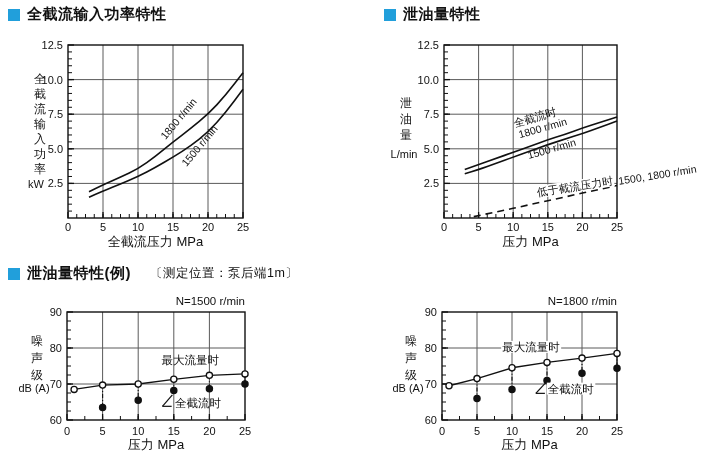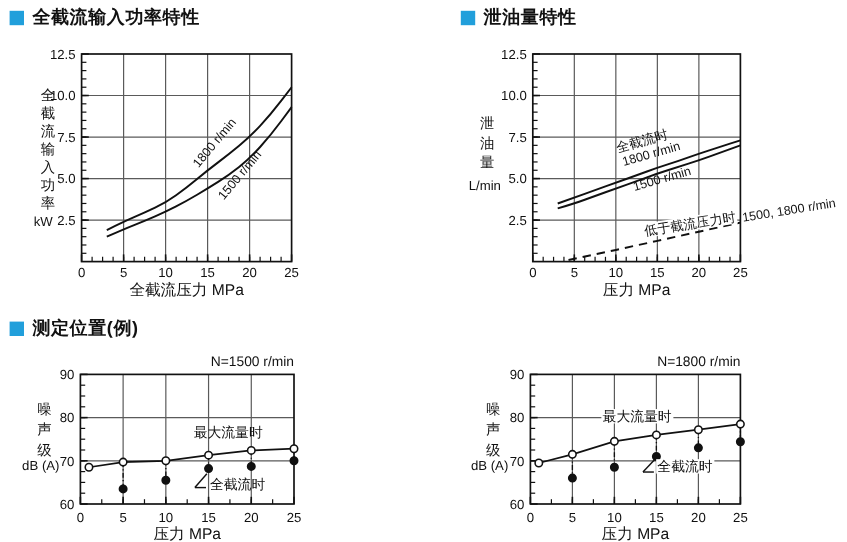--- a/index.html
+++ b/index.html
@@ -22,21 +22,22 @@
     <span class="hdr-title">泄油量特性</span>
   </div>
 
   <div class="hdr" style="left:8px;top:5px;">
     <span class="bullet" style="background: rgb(33, 159, 219);"></span>
     <span class="hdr-title">全截流输入功率特性</span>
   </div>
 
   <div class="hdr" style="left:8px;top:264px;">
     <span class="bullet" style="background: rgb(33, 159, 219);"></span>
-    <span class="hdr-title">测定位置(例)</span>
+    <span class="hdr-title">泄油量特性(例)</span>
+    <span class="hdr-note">〔测定位置：泵后端1m〕</span>
   </div>
 
   <svg class="chart" width="352" height="226" style="left: 0px; top: 28px;">
       <line x1="103" y1="17" x2="103" y2="190" stroke="#5a5a5a" stroke-width="1"></line>
       <line x1="138" y1="17" x2="138" y2="190" stroke="#5a5a5a" stroke-width="1"></line>
       <line x1="173" y1="17" x2="173" y2="190" stroke="#5a5a5a" stroke-width="1"></line>
       <line x1="208" y1="17" x2="208" y2="190" stroke="#5a5a5a" stroke-width="1"></line>
       <line x1="68" y1="155.4" x2="243" y2="155.4" stroke="#5a5a5a" stroke-width="1"></line>
       <line x1="68" y1="120.8" x2="243" y2="120.8" stroke="#5a5a5a" stroke-width="1"></line>
       <line x1="68" y1="86.2" x2="243" y2="86.2" stroke="#5a5a5a" stroke-width="1"></line>

